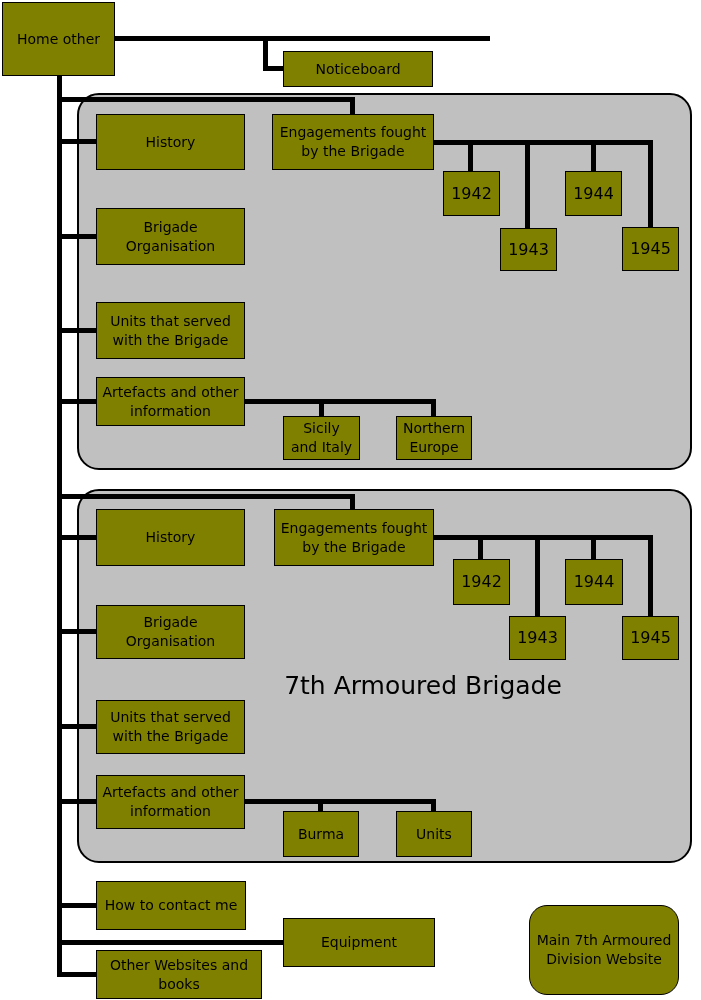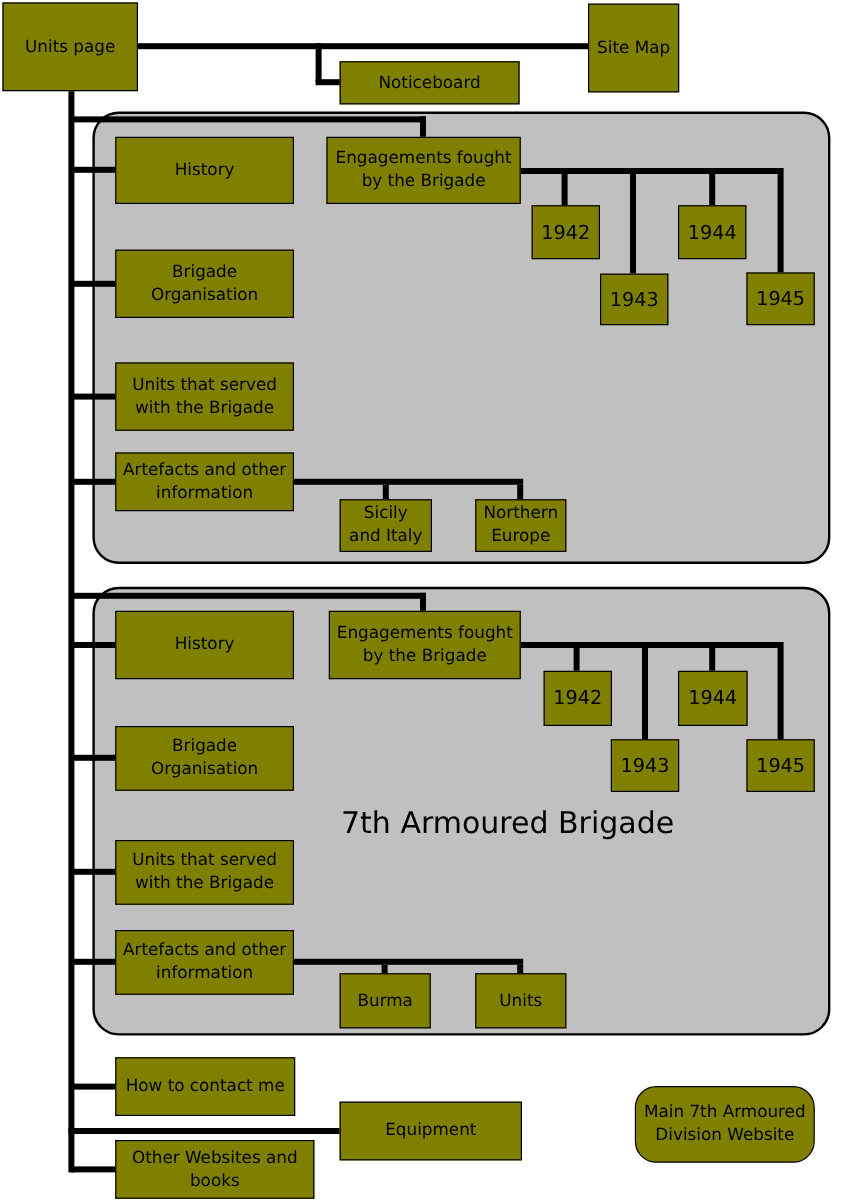--- a/index.html
+++ b/index.html
@@ -69,22 +69,21 @@
     <div class="line" style="left: 478px; top: 540px; width: 5px; height: 19px;"></div>
     <div class="line" style="left: 535px; top: 540px; width: 5px; height: 76px;"></div>
     <div class="line" style="left: 591px; top: 540px; width: 5px; height: 19px;"></div>
     <div class="line" style="left: 648px; top: 540px; width: 5px; height: 76px;"></div>
     <div class="line" style="left: 245px; top: 799px; width: 191px; height: 5px;"></div>
     <div class="line" style="left: 318px; top: 804px; width: 5px; height: 9px;"></div>
     <div class="line" style="left: 431px; top: 804px; width: 5px; height: 9px;"></div>
     <div class="line" style="left: 59px; top: 903px; width: 39px; height: 5px;"></div>
     <div class="line" style="left: 57px; top: 940px; width: 226px; height: 5px;"></div>
     <div class="line" style="left: 59px; top: 972px; width: 39px; height: 5px;"></div>
-    <div class="node" style="left: 2px; top: 2px; width: 113px; height: 74px;">Units page</div>
-    <div class="node" style="left: 490px; top: 3px; width: 76px; height: 74px;">Site Map</div>
+    <div class="node" style="left: 2px; top: 2px; width: 113px; height: 74px;">Home other</div>
     <div class="node" style="left: 283px; top: 51px; width: 150px; height: 36px;">Noticeboard</div>
     <div class="node" style="left: 96px; top: 114px; width: 149px; height: 56px;">History</div>
     <div class="node" style="left: 272px; top: 114px; width: 162px; height: 56px;">Engagements fought
 by the Brigade</div>
     <div class="node" style="left: 96px; top: 208px; width: 149px; height: 57px;">Brigade
 Organisation</div>
     <div class="node" style="left: 96px; top: 302px; width: 149px; height: 57px;">Units that served
 with the Brigade</div>
     <div class="node" style="left: 96px; top: 377px; width: 149px; height: 49px;">Artefacts and other
 information</div>
@@ -108,15 +107,15 @@
     <div class="node" style="left: 453px; top: 559px; width: 57px; height: 46px; font-size: 16px;">1942</div>
     <div class="node" style="left: 509px; top: 616px; width: 57px; height: 44px; font-size: 16px;">1943</div>
     <div class="node" style="left: 565px; top: 559px; width: 58px; height: 46px; font-size: 16px;">1944</div>
     <div class="node" style="left: 622px; top: 616px; width: 57px; height: 44px; font-size: 16px;">1945</div>
     <div class="node" style="left: 283px; top: 811px; width: 76px; height: 46px;">Burma</div>
     <div class="node" style="left: 396px; top: 811px; width: 76px; height: 46px;">Units</div>
     <div class="node" style="left: 283px; top: 918px; width: 152px; height: 49px;">Equipment</div>
     <div class="node" style="left: 96px; top: 881px; width: 150px; height: 49px;">How to contact me</div>
     <div class="node" style="left: 96px; top: 950px; width: 166px; height: 49px;">Other Websites and
 books</div>
-    <div class="node rounded" style="left: 529px; top: 905px; width: 150px; height: 64px;">Main 7th Armoured
+    <div class="node rounded" style="left: 529px; top: 905px; width: 150px; height: 90px;">Main 7th Armoured
 Division Website</div>
   </div>
 
 </body></html>

